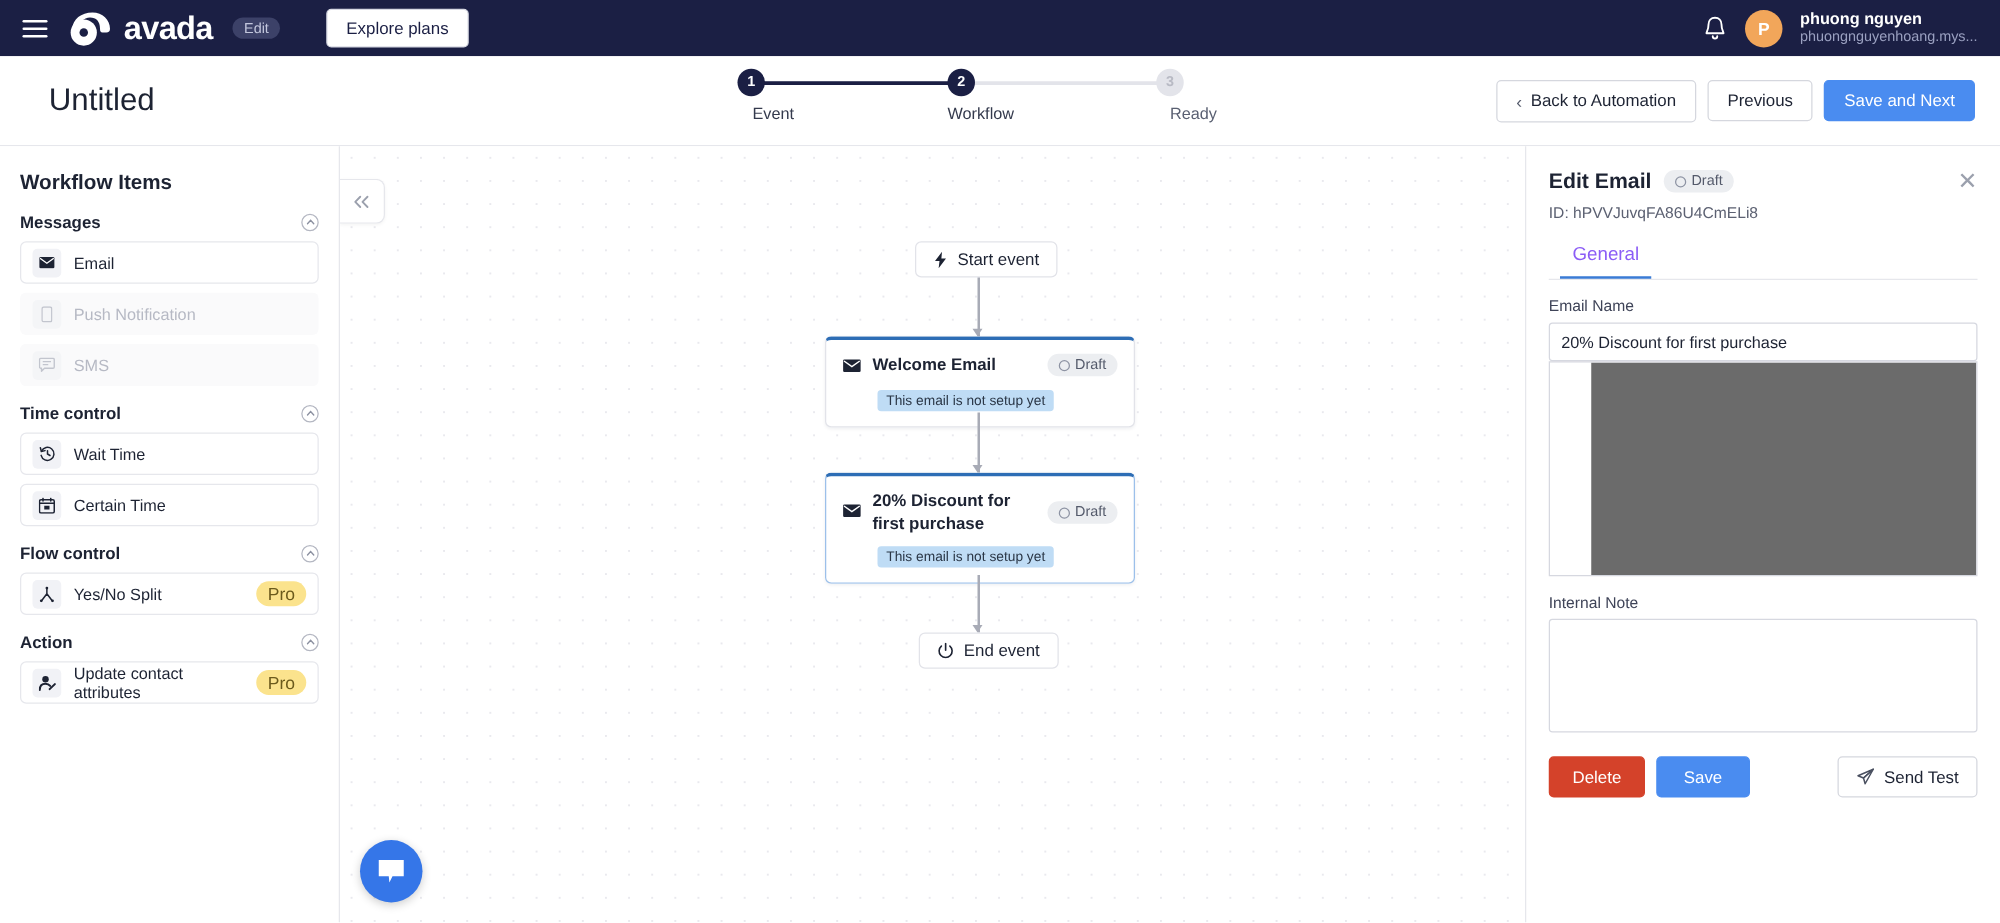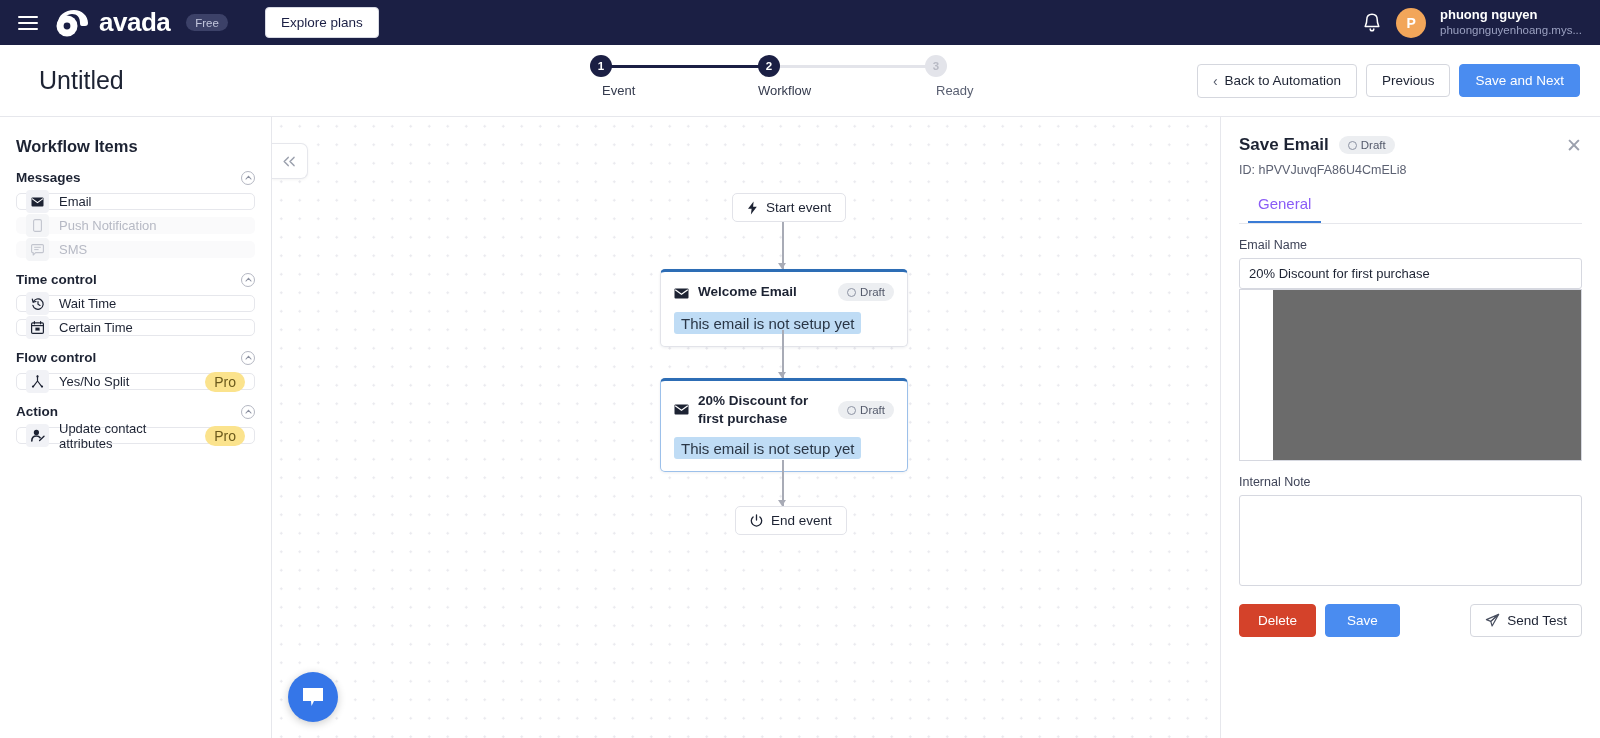--- a/index.html
+++ b/index.html
@@ -94,21 +94,21 @@
     display: flex; align-items: center; justify-content: space-between;
     font-size: 13.5px; font-weight: 700; color: #1d2333; margin: 14px 0 8px 0;
   }
   .group-head:first-of-type { margin-top: 0; }
   .collapse-circle {
     width: 14px; height: 14px; border-radius: 50%; border: 1px solid #b4b7c2;
     display: flex; align-items: center; justify-content: center; cursor: pointer;
   }
   .collapse-circle svg { display: block; }
   .wf-item {
-    display: flex; align-items: center; gap: 10px; height: 17px;
+    display: flex; align-items: center; gap: 10px; height: 34px;
     border: 1px solid #e6e7ec; border-radius: 5px; padding: 0 9px; margin-bottom: 7px;
     background: #fff; cursor: pointer;
   }
   .wf-item.disabled { border-color: transparent; background: #fafafb; cursor: default; }
   .wf-ico {
     width: 23px; height: 23px; border-radius: 4px; background: #f1f2f6;
     display: flex; align-items: center; justify-content: center; flex: 0 0 auto;
   }
   .wf-item.disabled .wf-ico { background: #f4f5f7; }
   .wf-label { font-size: 13px; color: #1d2333; }
@@ -162,21 +162,21 @@
     background: #eceef1; color: #545a6b; font-size: 11.5px; border-radius: 11px;
     padding: 3px 9px; display: inline-flex; align-items: center; gap: 4px;
     flex: 0 0 auto; white-space: nowrap;
   }
   .draft-dot {
     width: 9px; height: 9px; border-radius: 50%; border: 1.4px solid #8d93a3;
     display: inline-block;
   }
   .warn-chip {
     margin-top: 9px; display: inline-block; background: #bfdcf5; color: #2a3646;
-    font-size: 15px; border-radius: 3px; padding: 2.5px 7px;
+    font-size: 11px; border-radius: 3px; padding: 2.5px 7px; margin-left: 28px;
   }
   .node-b .node-row { align-items: center; }
   .node-b .env-ico { margin-top: 0; }
 
   .chat-widget {
     position: absolute; left: 16px; bottom: 16px; width: 50px; height: 50px;
     border-radius: 50%; background: #3576e8; display: flex; align-items: center;
     justify-content: center; cursor: pointer; box-shadow: 0 2px 8px rgba(0,0,0,0.2);
   }
 
@@ -229,21 +229,21 @@
         <span></span>
         <span></span>
     </div>
     <div class="brand">
       <svg class="brand-logo" viewBox="0 0 36 30">
         <path d="M20 2 C28 2 34 8 34 15 C34 17 33 18 31 18 L28 18 C26.5 18 26 17 26 15 C26 9 23 6 18 6 C13 6 9 10 9 15 L4 15 C4 7.5 11 2 20 2 Z" fill="#ffffff"></path>
         <circle cx="13" cy="18" r="10.5" fill="#ffffff"></circle>
         <circle cx="13" cy="18" r="3.4" fill="#1b1f44"></circle>
       </svg>
       <span class="brand-name">avada</span>
-      <span class="free-badge">Free</span>
+      <span class="free-badge">Edit</span>
     </div>
     <button class="explore-btn">Explore plans</button>
     <div class="nav-right">
       <svg class="bell" viewBox="0 0 20 21">
         <path d="M10 2.2 C6.8 2.2 4.8 4.4 4.8 7.5 C4.8 12 3.2 13.4 3.2 14.6 L16.8 14.6 C16.8 13.4 15.2 12 15.2 7.5 C15.2 4.4 13.2 2.2 10 2.2 Z" fill="none" stroke="#ffffff" stroke-width="1.5" stroke-linejoin="round"></path>
         <path d="M8.2 17 C8.2 18.1 9 18.8 10 18.8 C11 18.8 11.8 18.1 11.8 17" fill="none" stroke="#ffffff" stroke-width="1.5" stroke-linecap="round"></path>
       </svg>
       <div class="avatar">P</div>
       <div class="user-meta">
         <div class="user-name">phuong nguyen</div>
@@ -458,21 +458,21 @@
 
     <div class="chat-widget">
       <svg width="24" height="22" viewBox="0 0 24 22">
         <path d="M2 2 L22 2 L22 15 L13 15 L10.5 20 L10 15 L2 15 Z" fill="#ffffff"></path>
       </svg>
     </div>
   </div>
 
   <div class="panel">
     <div class="panel-head">
-      <span class="panel-title">Save Email</span>
+      <span class="panel-title">Edit Email</span>
       <span class="draft-badge">
         <span class="draft-dot"></span>
         <span>Draft</span>
       </span>
       <span class="panel-close">✕</span>
     </div>
     <div class="panel-id">ID: hPVVJuvqFA86U4CmELi8</div>
 
     <div class="tabs">
       <div class="tab">General</div>

